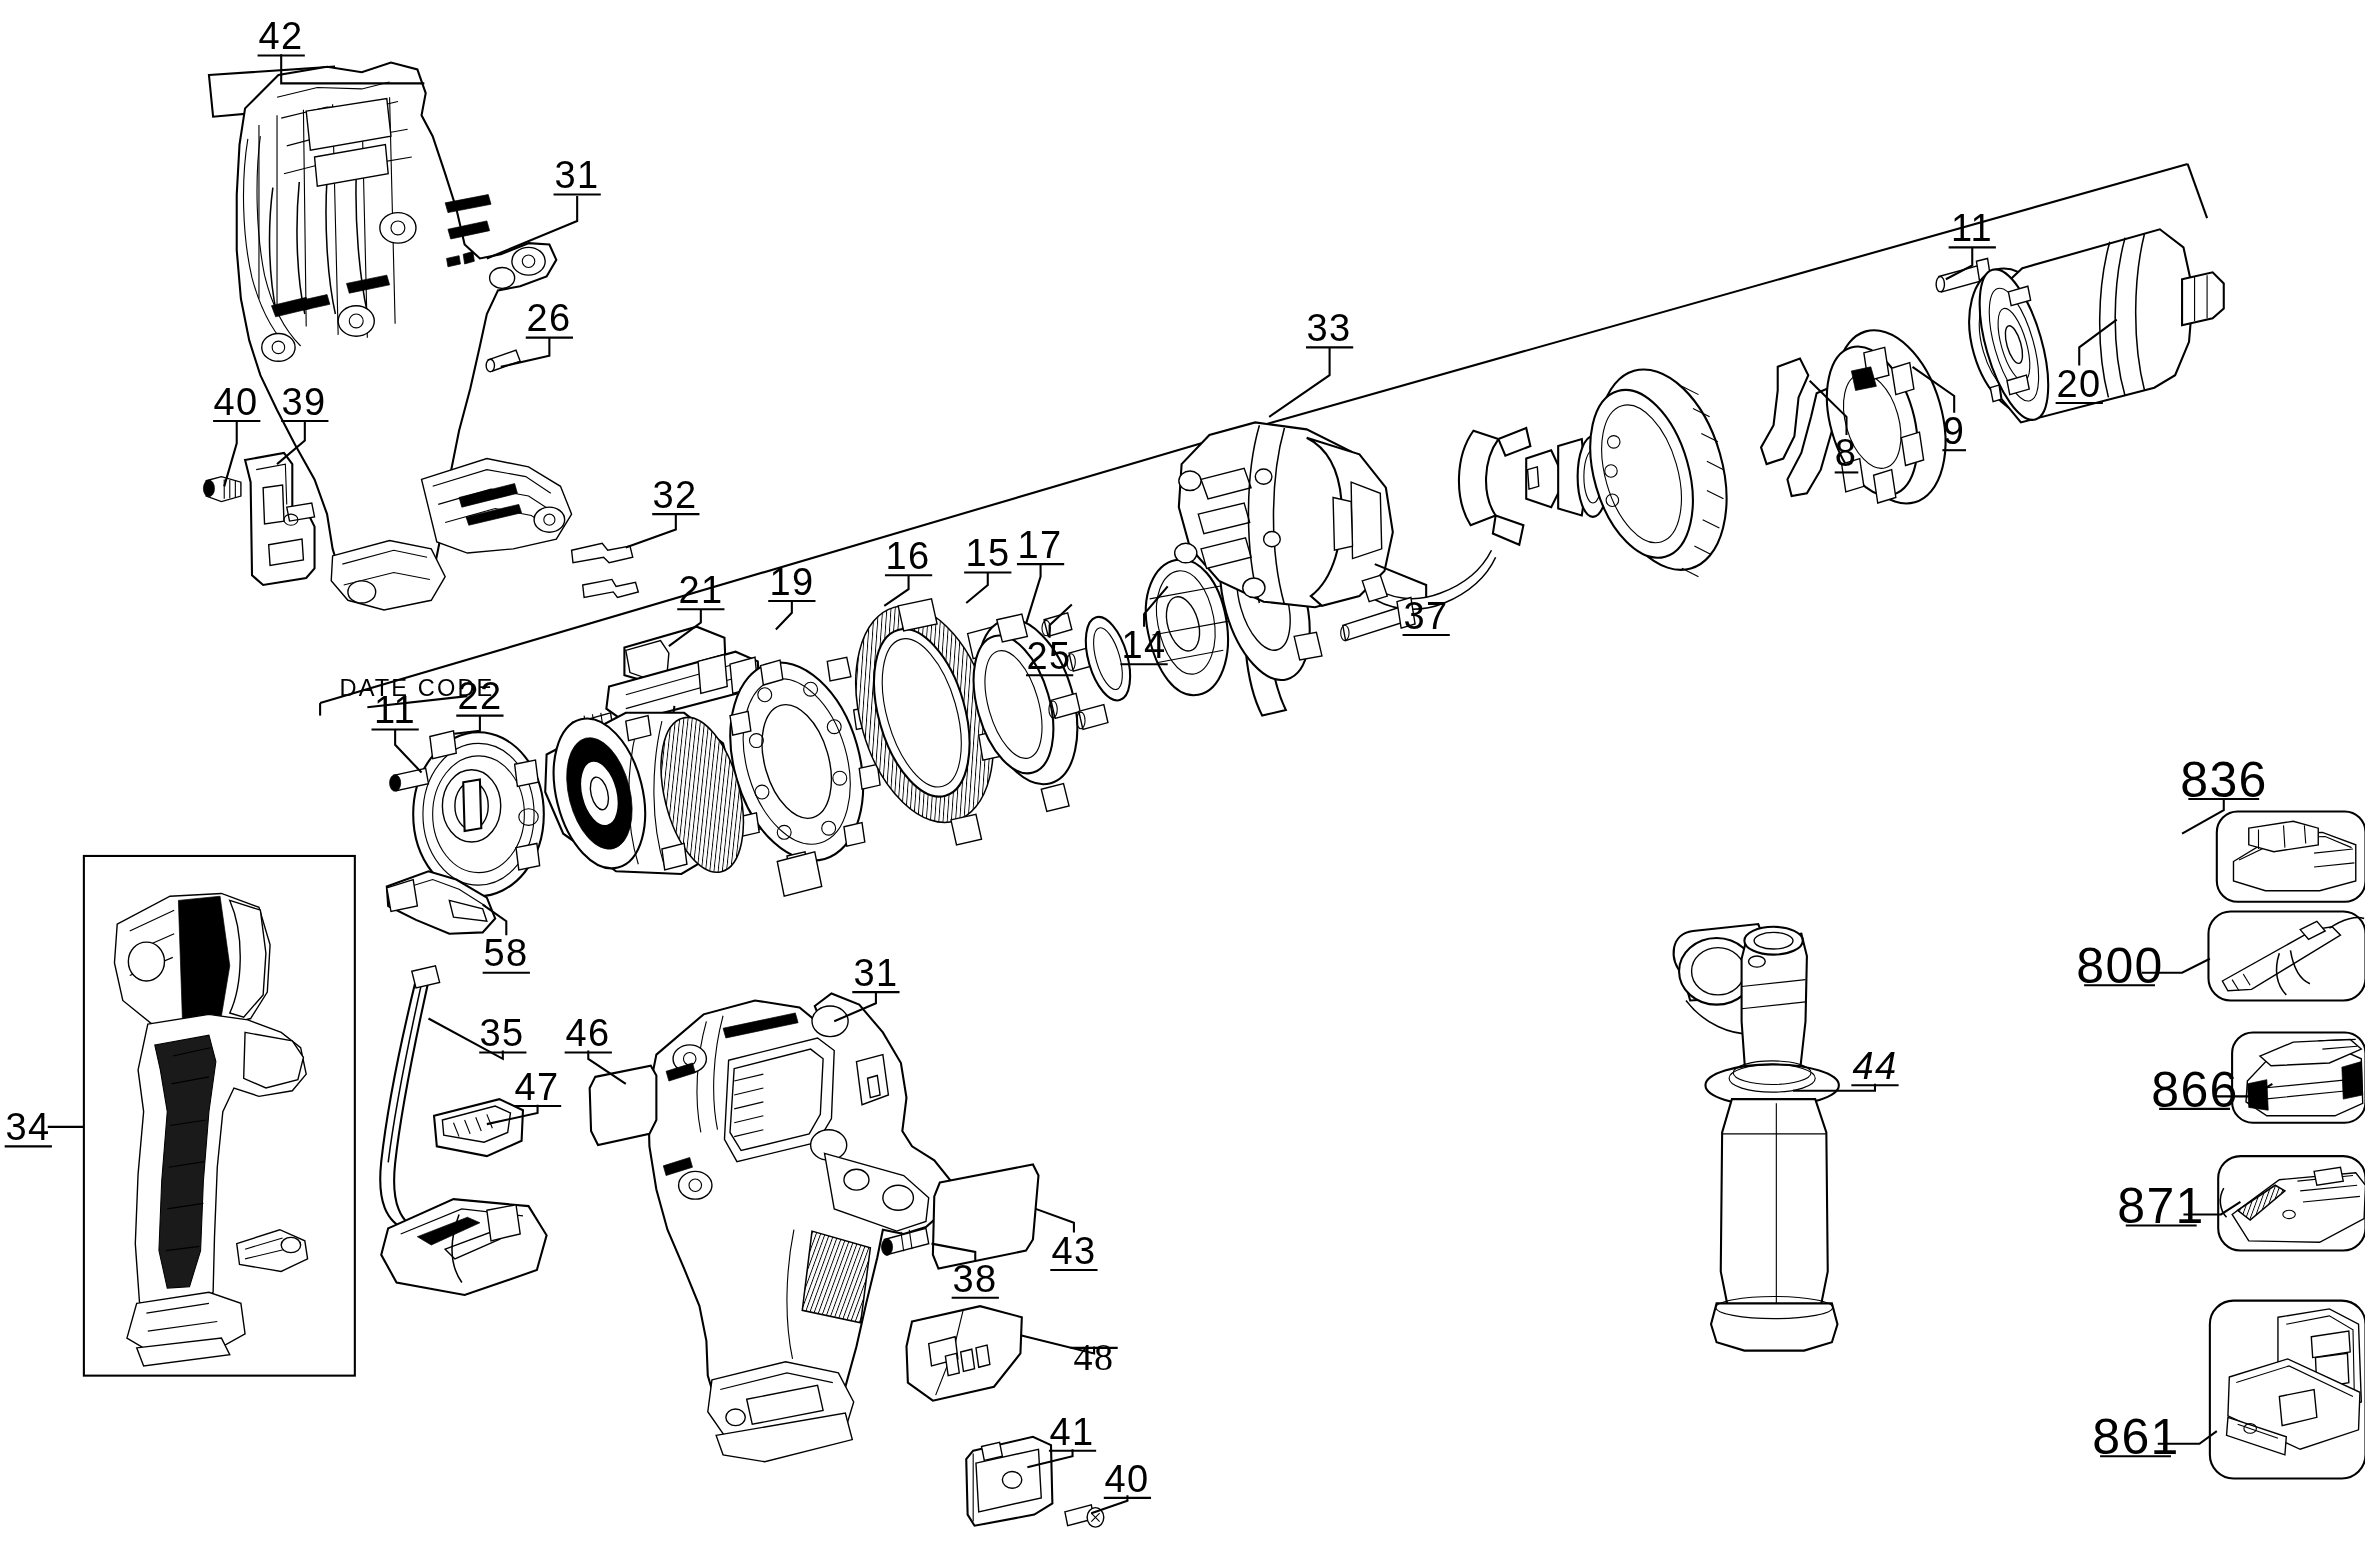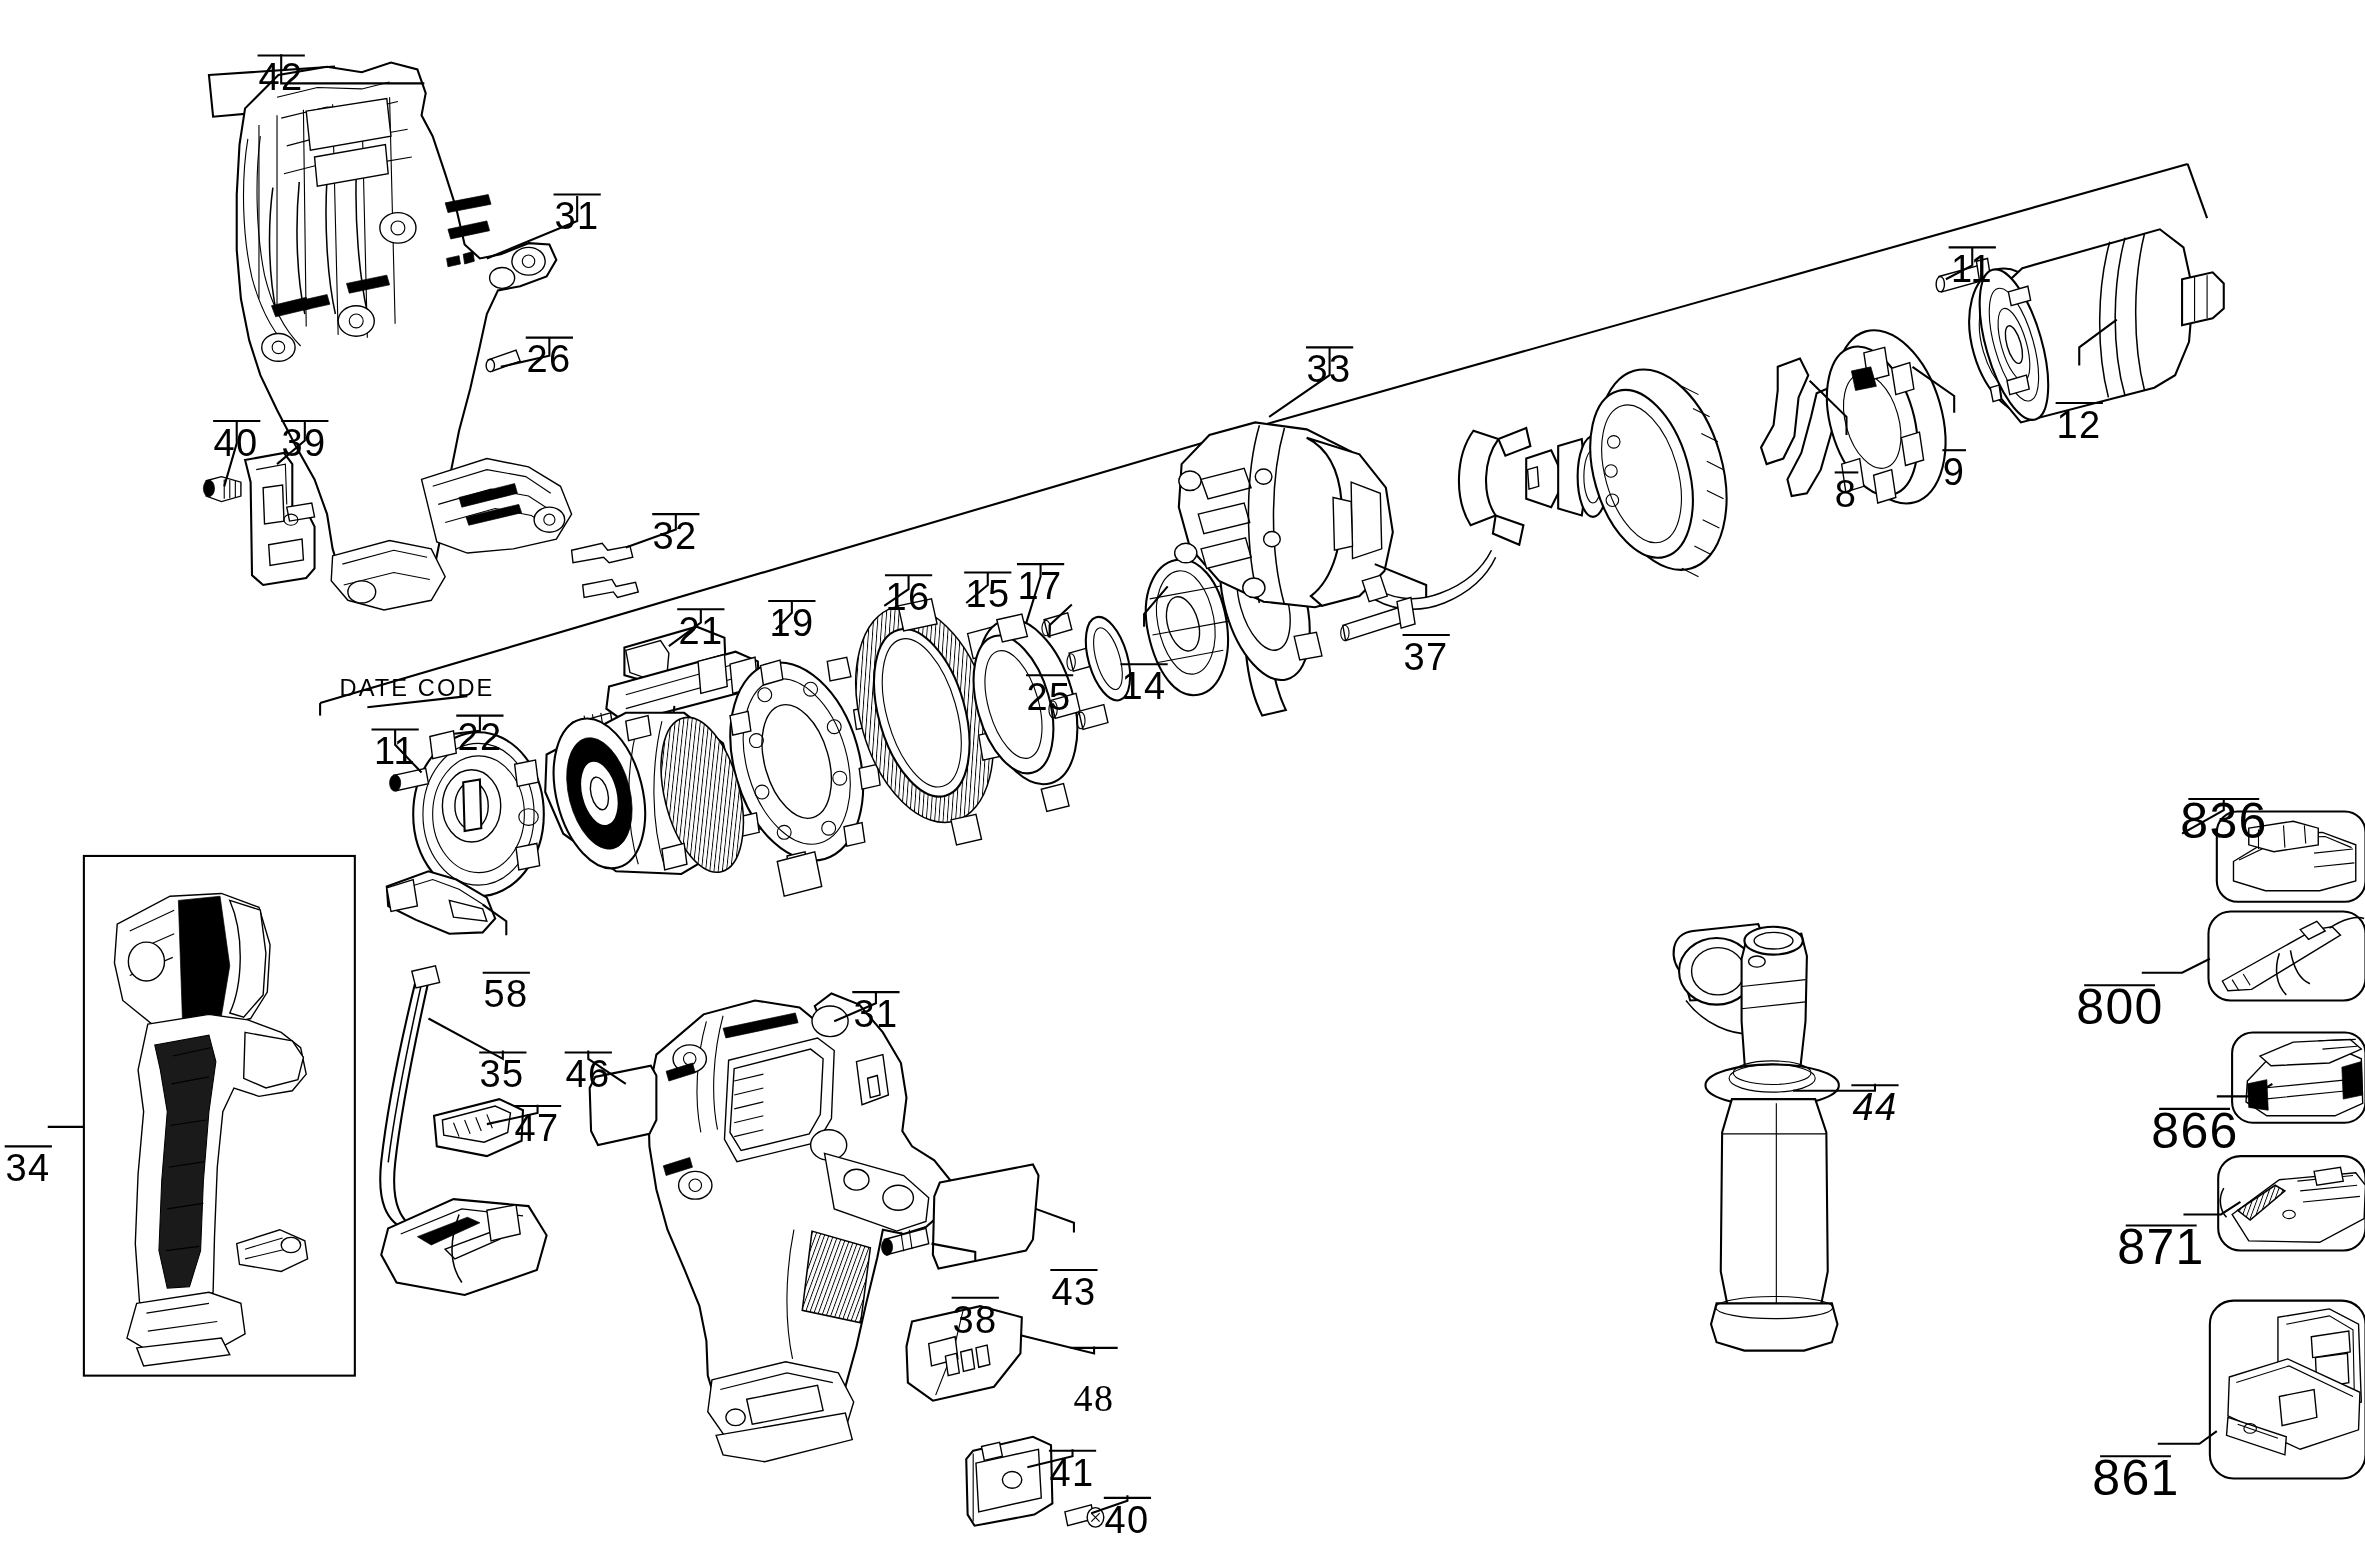--- a/index.html
+++ b/index.html
@@ -24,21 +24,20 @@
   .callout{
     position:absolute;
     font-family:"Liberation Sans", sans-serif;
     font-weight:400;
     color:#000;
     white-space:nowrap;
     letter-spacing:1.4px;
     line-height:1;
     transform:translate(-50%,-50%);
     pointer-events:auto;
-    margin-top:41px;
   }
   .callout.n{ font-size:38px; }
   .callout.n3{ font-size:50px; }
   .datecode{
     position:absolute;
     font-size:23.6px;
     letter-spacing:2.1px;
     font-family:"Liberation Sans", sans-serif;
     transform:translate(-50%,-50%);
     white-space:nowrap;
@@ -731,21 +730,21 @@
 
 <div id="callout-layer">
       <div class="callout n" style="left: 281px; top: 36px;">42</div>
       <div class="callout n" style="left: 577px; top: 175px;">31</div>
       <div class="callout n" style="left: 549px; top: 318px;">26</div>
       <div class="callout n" style="left: 236px; top: 402px;">40</div>
       <div class="callout n" style="left: 304px; top: 402px;">39</div>
       <div class="callout n" style="left: 675px; top: 495px;">32</div>
       <div class="callout n" style="left: 1329px; top: 328px;">33</div>
       <div class="callout n" style="left: 1972px; top: 228px;">11</div>
-      <div class="callout n" style="left: 2079px; top: 384px;">12</div>
+      <div class="callout n" style="left: 2079px; top: 384px;">20</div>
       <div class="callout n" style="left: 1954px; top: 431px;">9</div>
       <div class="callout n" style="left: 1846px; top: 453px;">8</div>
       <div class="callout n" style="left: 908px; top: 556px;">16</div>
       <div class="callout n" style="left: 988px; top: 553px;">15</div>
       <div class="callout n" style="left: 1040px; top: 545px;">17</div>
       <div class="callout n" style="left: 792px; top: 582px;">19</div>
       <div class="callout n" style="left: 701px; top: 590px;">21</div>
       <div class="callout n" style="left: 1049px; top: 656px;">25</div>
       <div class="callout n" style="left: 1144px; top: 645px;">14</div>
       <div class="callout n" style="left: 1426px; top: 616px;">37</div>

